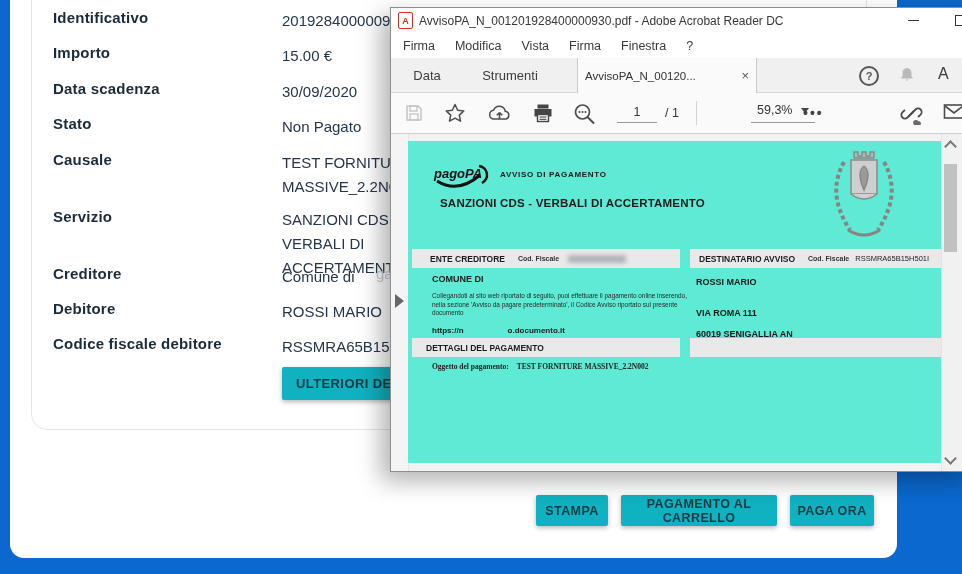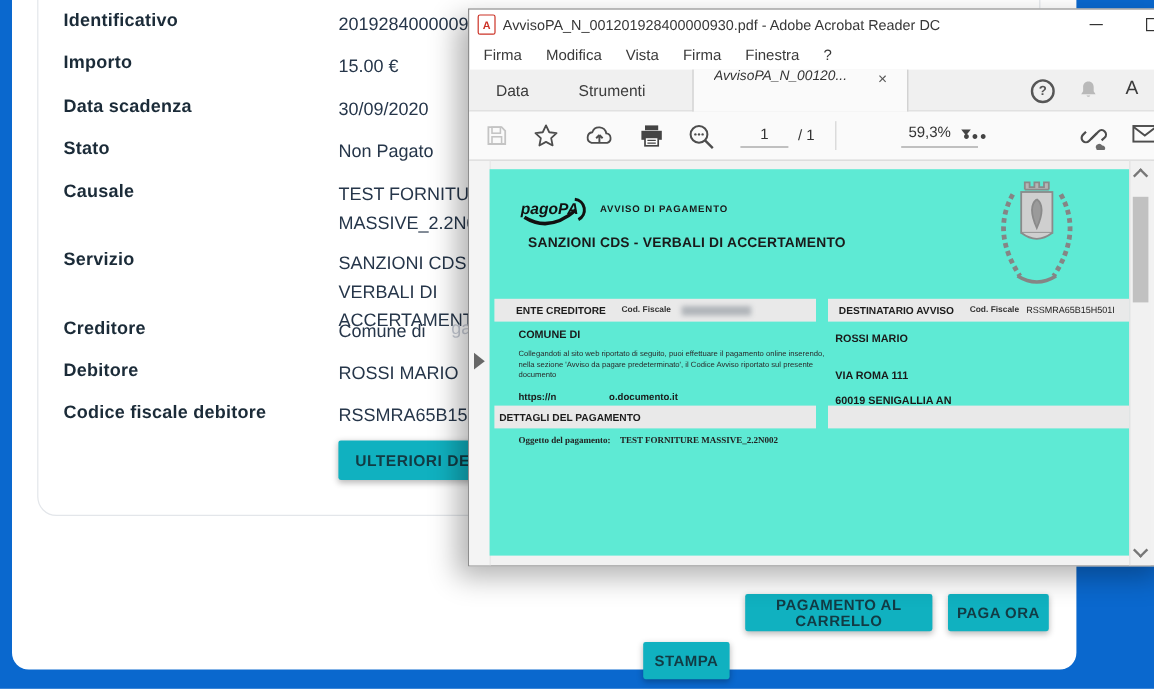--- a/index.html
+++ b/index.html
@@ -19,21 +19,21 @@
   .r0{top:24px}.r1{top:59px}.r2{top:95px}.r3{top:130px}.r4{top:166px}
   .r5{top:223px}.r6{top:280px}.r7{top:315px}.r8{top:350px}
   .partial{position:absolute;left:323px;top:0;font-size:15px;color:#c7ccd6;}
   .btn-teal{background:#10b1c0;color:#123b44;font-weight:bold;border:none;border-radius:2px;
             box-shadow:0 2px 5px rgba(0,0,0,.28);letter-spacing:.4px;cursor:pointer;
             font-family:"Liberation Sans",sans-serif;}
   .ulteriori{position:absolute;left:250px;top:382px;width:172px;height:33px;font-size:13px;
              text-align:left;padding-left:14px;white-space:nowrap;overflow:hidden;}
   .act{position:absolute;height:31px;font-size:12.5px;display:flex;align-items:center;
        justify-content:center;}
-  .act-stampa{left:526px;top:515px;width:72px;margin-top:40px;}
+  .act-stampa{left:526px;top:515px;width:72px;}
   .act-cart{left:611px;top:515px;width:156px;}
   .act-paga{left:780px;top:515px;width:84px;}
 
   
   .win{position:absolute;left:390px;top:7px;width:586px;height:465px;background:#fff;
        border:1px solid #8e8e8e;box-sizing:border-box;
        box-shadow:-9px 9px 22px rgba(0,0,0,.30);}
   .titlebar{position:relative;height:25px;display:flex;align-items:center;padding-left:7px;
             font-size:12px;color:#383838;}
   .pdficon{width:13px;height:15px;border:1px solid #cc3327;border-radius:2px;margin-right:6px;
@@ -47,22 +47,22 @@
   .menubar{height:25px;display:flex;align-items:center;padding-left:2px;font-size:12.5px;
            color:#3a3a3a;}
   .mi{padding:2px 10px;}
   .tabbar{position:relative;height:35px;background:#f0f0f0;border-bottom:1px solid #d8d8d8;
           box-sizing:border-box;}
   .tab{position:absolute;top:0;height:34px;display:flex;align-items:center;justify-content:center;
        font-size:13px;color:#3c3c3c;}
   .tab-home{left:0;width:72px;} .tab-tools{left:72px;width:94px;}
   .tab-doc{position:absolute;left:186px;top:0;width:180px;height:35px;background:#fafafa;
            border-left:1px solid #c9c9c9;border-right:1px solid #c9c9c9;display:flex;
-           align-items:flex-start;padding:0 17px;font-size:11.5px;color:#333;box-sizing:border-box;
-           z-index:2;font-style:italic;}
+           align-items:center;padding:0 7px;font-size:11.5px;color:#333;box-sizing:border-box;
+           z-index:2;}
   .doclabel{flex:1;white-space:nowrap;overflow:hidden;}
   .closex{font-size:13px;color:#555;margin-left:4px;}
   .help{position:absolute;left:468px;top:8px;width:16px;height:16px;border:2px solid #565656;
         border-radius:50%;display:flex;align-items:center;justify-content:center;color:#565656;}
   .help::after{content:"?";font-size:11px;font-weight:bold;}
   .bell{position:absolute;left:507px;top:8px;}
   .accA{position:absolute;left:547px;top:7px;font-size:16px;color:#3a3a3a;}
   .toolbar{position:relative;height:41px;background:#fafafa;border-bottom:1px solid #cfcfcf;
            box-sizing:border-box;}
   .ti{position:absolute;top:10px;}
@@ -98,21 +98,21 @@
   .pdfpage{position:absolute;left:17px;right:33px;top:7px;bottom:8px;background:#5eead4;
            color:#1a1a1a;overflow:hidden;}
   .p-logo{position:absolute;left:24px;top:20px;}
   .p-avviso{position:absolute;left:92px;top:29px;font-size:8px;font-weight:bold;letter-spacing:.7px;}
   .p-title{position:absolute;left:32px;top:56px;font-size:11.5px;font-weight:bold;letter-spacing:.2px;}
   .p-emblem{position:absolute;left:412px;top:5px;}
   .p-bar{position:absolute;height:19px;background:#e9e9e9;display:flex;align-items:center;
          box-sizing:border-box;}
   .p-barL1{left:4px;top:108px;width:268px;padding-left:18px;}
   .p-barR1{left:282px;top:108px;width:251px;padding-left:9px;}
-  .p-barL2{left:4px;top:197px;width:268px;padding-left:4px;text-align:right;}
+  .p-barL2{left:4px;top:197px;width:268px;padding-left:14px;text-align:right;}
   .p-barR2{left:282px;top:197px;width:251px;}
   .h1{font-size:8.5px;font-weight:bold;color:#1c1c1c;white-space:nowrap;}
   .h2{font-size:7px;font-weight:bold;margin-left:13px;white-space:nowrap;color:#333;}
   .h3{font-size:7.5px;margin-left:6px;white-space:nowrap;color:#222;}
   .redact{width:58px;height:8px;background:#78818a;filter:blur(2px);opacity:.5;margin-left:9px;}
   .p-comune{position:absolute;left:24px;top:133px;font-size:9px;font-weight:bold;}
   .p-para{position:absolute;left:24px;top:151px;width:258px;font-size:6.4px;line-height:1.35;
           color:#2a2a2a;}
   .p-url{position:absolute;left:24px;top:185px;font-size:8px;font-weight:bold;}
   .gap{display:inline-block;width:44px;}

